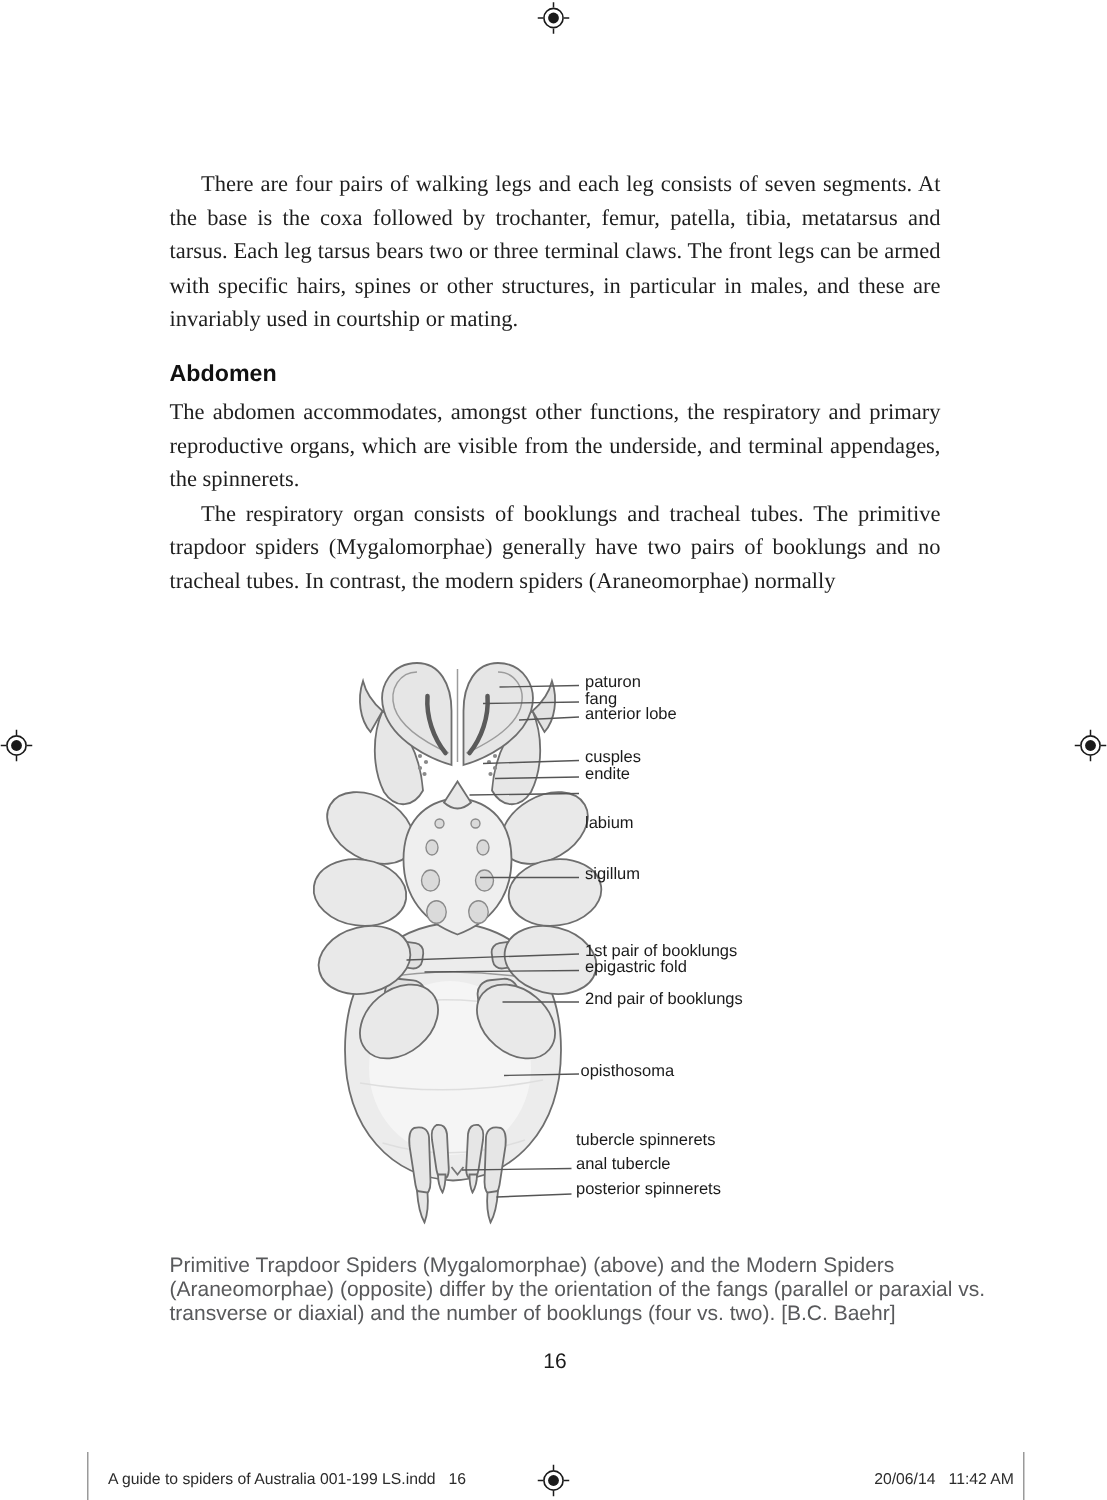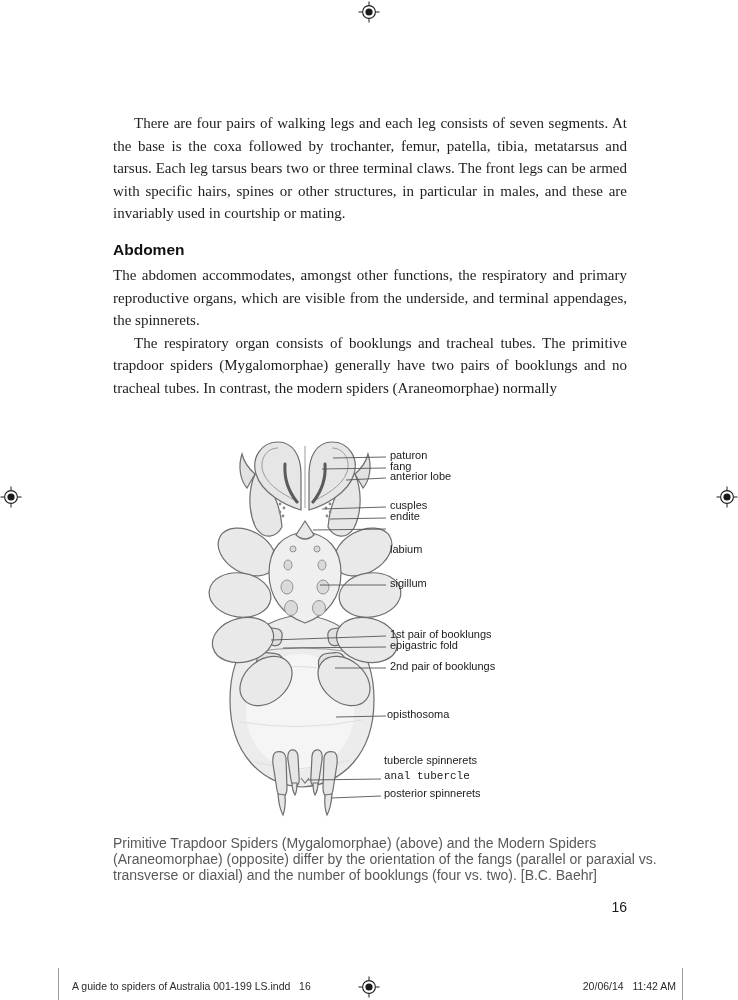--- a/index.html
+++ b/index.html
@@ -18,21 +18,21 @@
   .figure-svg{position:absolute;left:150px;top:432px;}
   .fig-label{position:absolute;font-size:11px;line-height:10.5px;color:#1a1a1a;
     font-family:"Liberation Sans",sans-serif;white-space:nowrap;}
 
   
   .caption{position:absolute;left:113px;top:835px;width:514px;color:#58595b;
     font-size:14px;line-height:16.2px;}
   .caption div{white-space:nowrap;}
 
   
-  .page-number{position:absolute;left:113px;top:899px;width:514px;text-align:right;
+  .page-number{position:absolute;left:113px;top:899px;width:514px;text-align:center;
     font-size:14px;color:#1a1a1a;}
 
   
   .footer-file{position:absolute;left:72px;top:980px;font-size:10.5px;color:#2b2b2b;white-space:pre;}
   .footer-date{position:absolute;right:62px;top:980px;font-size:10.5px;color:#2b2b2b;white-space:pre;}
   .crop-line{position:absolute;width:1px;height:32px;background:#9a9a9a;top:968px;}
   .crop-left{left:58px;} .crop-right{left:682px;}
   .regmark{position:absolute;width:22px;height:22px;}
   .regmark-top{left:358px;top:1px;}
   .regmark-left{left:0px;top:486px;}
@@ -193,21 +193,21 @@
   <div class="fig-label" style="left:390px;top:471px;">anterior lobe</div>
   <div class="fig-label" style="left:390px;top:500px;">cusples</div>
   <div class="fig-label" style="left:390px;top:511px;">endite</div>
   <div class="fig-label" style="left:390px;top:522px;margin-top:22px;">labium</div>
   <div class="fig-label" style="left:390px;top:578px;">sigillum</div>
   <div class="fig-label" style="left:390px;top:629px;">1st pair of booklungs</div>
   <div class="fig-label" style="left:390px;top:640px;">epigastric fold</div>
   <div class="fig-label" style="left:390px;top:661px;">2nd pair of booklungs</div>
   <div class="fig-label" style="left:387px;top:709px;">opisthosoma</div>
   <div class="fig-label" style="left:384px;top:755px;">tubercle spinnerets</div>
-  <div class="fig-label" style="left:384px;top:771px;font-family:Liberation Mono, monospace;">anal tubercle</div>
+  <div class="fig-label" style="left:384px;top:771px;">anal tubercle</div>
   <div class="fig-label" style="left:384px;top:788px;">posterior spinnerets</div>
 
   <div class="caption">
     <div>Primitive Trapdoor Spiders (Mygalomorphae) (above) and the Modern Spiders</div>
     <div>(Araneomorphae) (opposite) differ by the orientation of the fangs (parallel or paraxial vs.</div>
     <div>transverse or diaxial) and the number of booklungs (four vs. two). [B.C. Baehr]</div>
   </div>
 
   <div class="page-number">16</div>
 

